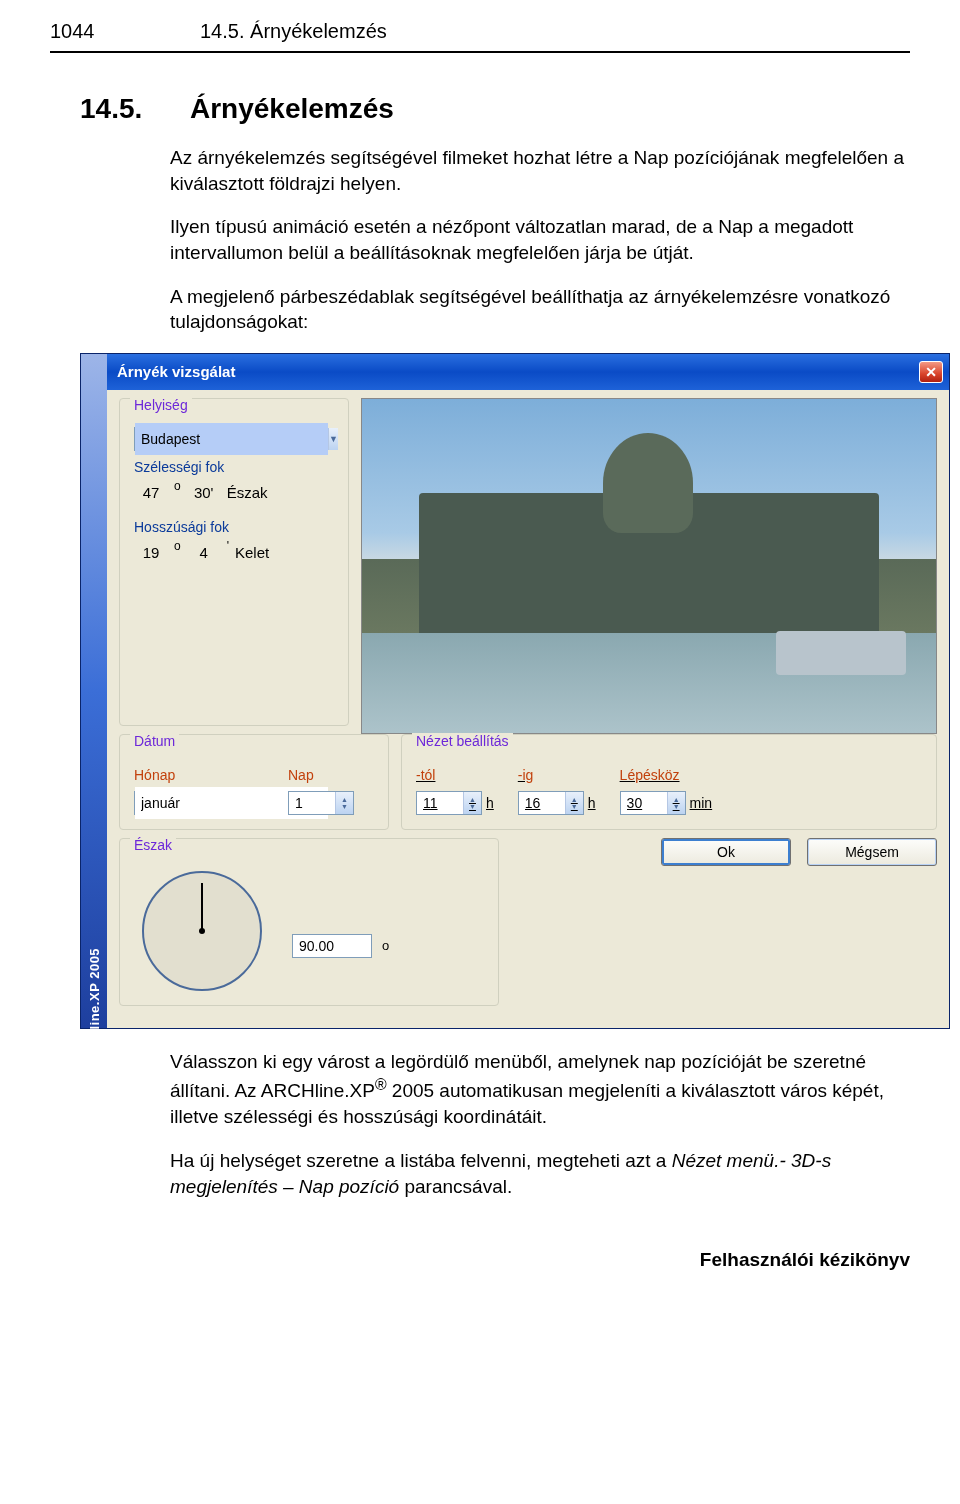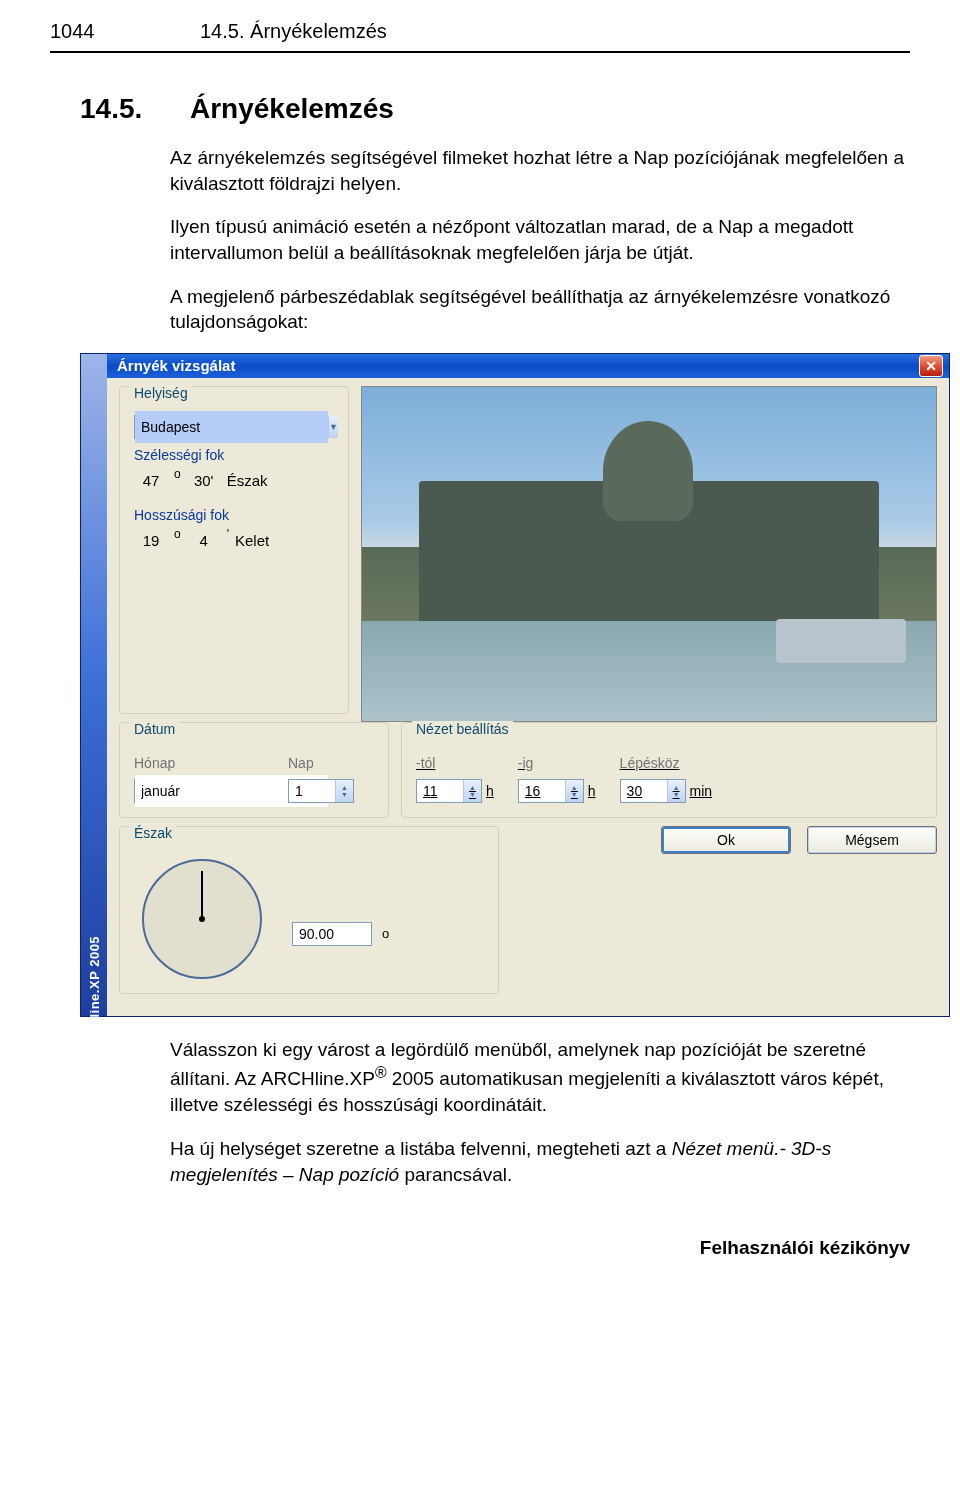--- a/index.html
+++ b/index.html
@@ -74,21 +74,21 @@
     transform: translateX(-50%) rotate(-90deg);
     transform-origin: center;
     white-space: nowrap;
     color: #fff;
     font-weight: bold;
     font-size: 13px;
     letter-spacing: 0.5px;
   }
   .dialog-main { flex: 1; display: flex; flex-direction: column; }
   .titlebar {
-    height: 24px;
+    height: 36px;
     background: linear-gradient(to bottom, #2a6fe0, #0a4bc6 50%, #1e62d8);
     display: flex;
     align-items: center;
     padding: 0 6px 0 10px;
     color: #fff;
     font-weight: bold;
     font-size: 15px;
   }
   .titlebar .title { flex: 1; }
   .close-btn {
@@ -113,21 +113,21 @@
     padding: 28px 14px 14px 14px;
     margin-bottom: 8px;
     position: relative;
     background: #ece9d8;
   }
   .group-legend {
     position: absolute;
     top: -2px; left: 10px;
     background: #ece9d8;
     padding: 0 4px;
-    color: #0c4a6e;
+    color: #6d28d9;
     font-size: 14px;
   }
   .top-row { display: flex; gap: 12px; }
   .left-col { width: 230px; display:flex; flex-direction:column; }
   .photo {
     flex: 1;
     height: 336px;
     border: 1px solid #888;
     background: linear-gradient(to bottom, #7daed9 0%, #a8cae6 40%, #c8d8e3 48%, #5a6a58 48%, #6a7860 70%, #9aa69a 100%);
     position: relative;
@@ -156,21 +156,21 @@
     bottom:0; left:0; right:0; height:100px;
     background: linear-gradient(to bottom, #8aa8b0, #acc3ca);
   }
   .photo .boat {
     position:absolute;
     bottom:58px; right:30px; width:130px; height:44px;
     background:#b8c4cc;
     border-radius: 4px;
   }
   .label { color: #0a3a9a; font-size: 14px; margin: 8px 0 4px 0; }
-  .label-dark { color: #737373; font-size: 14px; margin: 4px 0; }
+  .label-dark { color: #c2410c; font-size: 14px; margin: 4px 0; }
   .combo {
     display: flex; align-items: center;
     border: 1px solid #7f9db9;
     background: #fff;
     height: 24px;
     width: 180px;
   }
   .combo input {
     border: none; flex: 1; padding: 16px 6px; font-size: 14px;
     background: #b5cdf7; height: 100%; outline:none;

